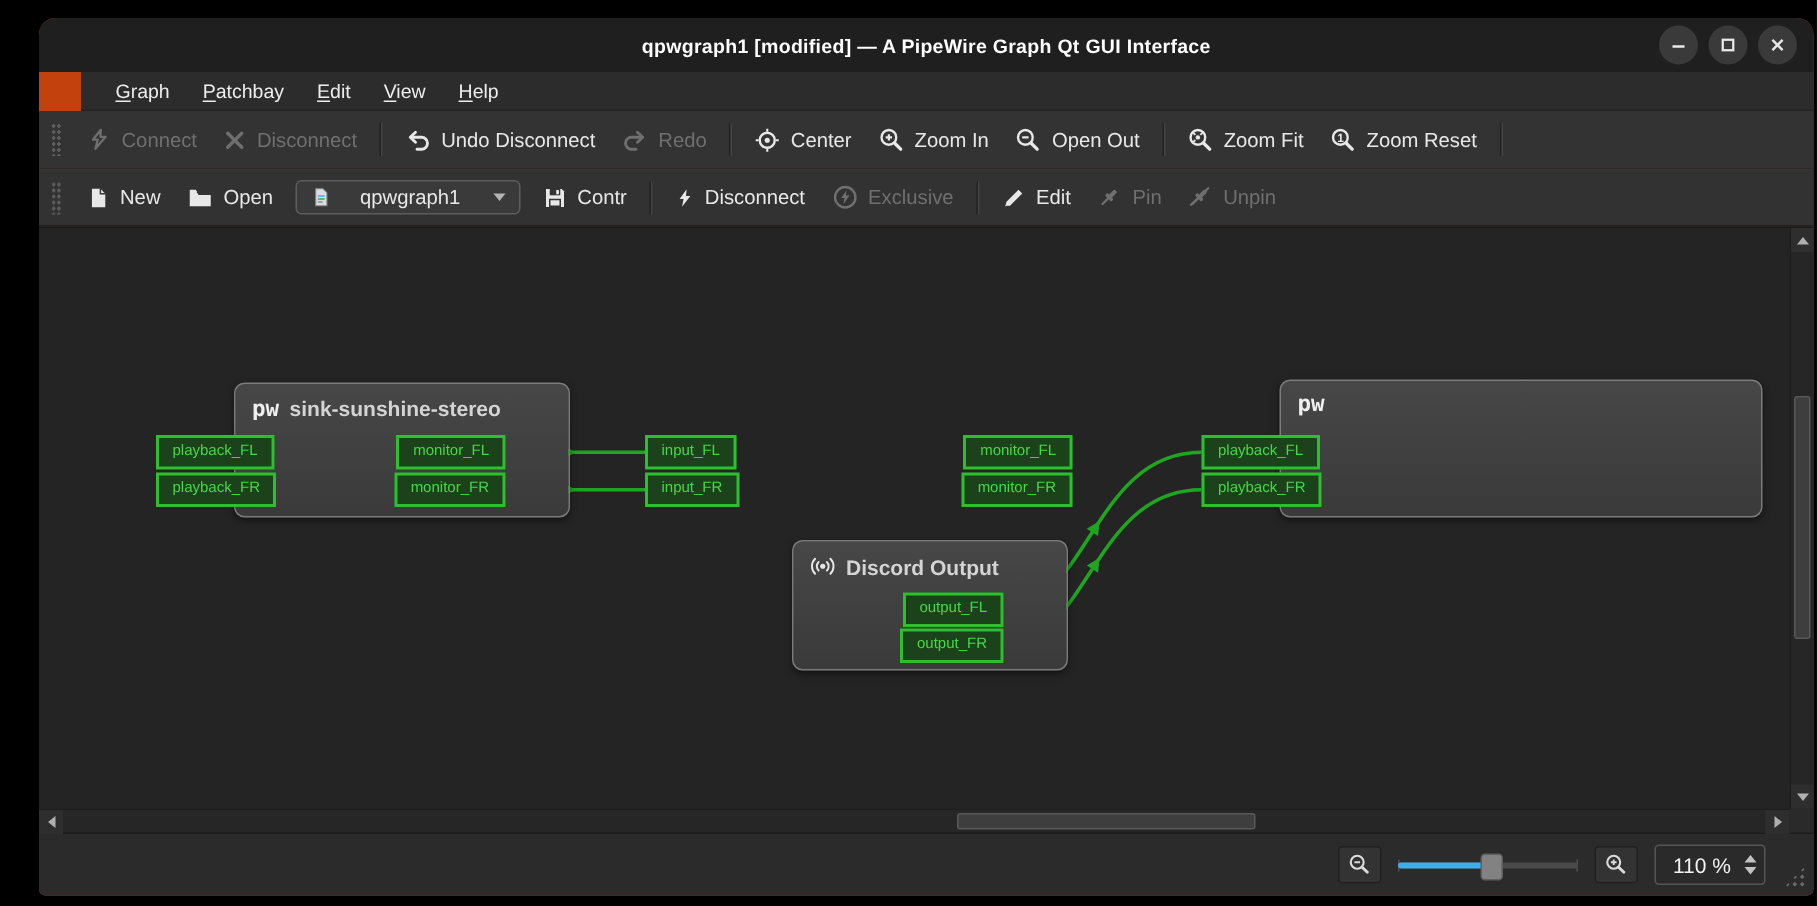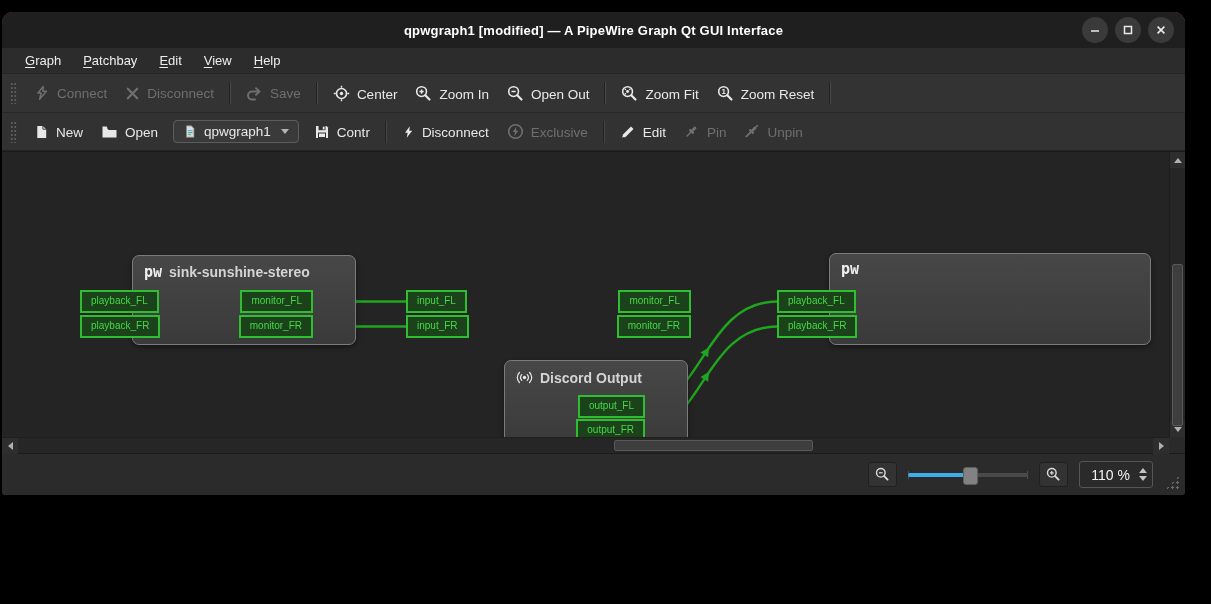--- a/index.html
+++ b/index.html
@@ -1,40 +1,40 @@
 <!DOCTYPE html>
 <html><head>
 <meta charset="utf-8">
 <style>
   html,body{margin:0;padding:0;background:#000;width:1211px;height:604px;overflow:hidden;
     font-family:"Liberation Sans","DejaVu Sans",sans-serif;-webkit-font-smoothing:antialiased;}
-  .window{position:absolute;left:2px;top:12px;width:1183px;height:483px;background:#c2410c;
+  .window{position:absolute;left:26px;top:12px;width:1183px;height:585px;background:#c2410c;
     border-radius:11px 11px 4px 4px;overflow:hidden;display:flex;flex-direction:column;}
   
   .titlebar{height:36px;background:#1f1f1f;display:flex;align-items:center;justify-content:center;position:relative;flex:none;}
   .title-text{color:#fff;font-weight:bold;font-size:13px;letter-spacing:.2px;}
   .win-btns{position:absolute;right:11px;top:5px;display:flex;gap:7px;}
   .win-btn{width:26px;height:26px;border-radius:50%;background:#3a3a3a;display:flex;align-items:center;justify-content:center;color:#e9e9e9;}
   .win-btn svg{display:block}
   
   .menubar{height:25px;background:#2c2c2c;display:flex;align-items:center;padding-left:14px;gap:4px;
-    font-size:13px;color:#ededed;border-bottom:1px solid #242424;flex:none;}
+    font-size:13px;color:#ededed;border-bottom:1px solid #242424;flex:none;margin-left:28px;}
   .menu-item{padding:2px 9px;white-space:nowrap;}
   .menu-item .accel{text-decoration:underline;text-underline-offset:2px;}
   
   .toolbar{display:flex;align-items:center;padding:0 4px;flex:none;}
   .tb1{height:38px;background:#333333;border-bottom:1px solid #292929;}
   .tb2{height:37px;background:#323232;border-bottom:1px solid #222;}
   .tb-handle{width:7px;height:22px;margin:0 8px 0 4px;
     background-image:radial-gradient(#5d5d5d 1px,transparent 1.1px);background-size:3.5px 4px;}
-  .tb-btn{display:flex;align-items:flex-end;gap:7px;color:#e8e8e8;font-size:13.5px;padding:5px 9px;border-radius:3px;white-space:nowrap;}
+  .tb-btn{display:flex;align-items:center;gap:7px;color:#e8e8e8;font-size:13.5px;padding:5px 9px;border-radius:3px;white-space:nowrap;}
   .tb-btn.disabled{color:#6f6f6f;}
   .tb-btn svg{flex:none}
   .tb-sep{width:1px;height:22px;background:#222;border-right:1px solid #464646;margin:0 6px;}
-  .combo{display:flex;align-items:center;gap:7px;background:#3a3a3a;border:1px solid #5c5c5c;border-radius:4px;
+  .combo{display:flex;align-items:center;gap:19px;background:#3a3a3a;border:1px solid #5c5c5c;border-radius:4px;
     padding:3px 9px;color:#e8e8e8;font-size:13.5px;margin:0 6px;}
   .combo-arrow{width:0;height:0;border-left:4px solid transparent;border-right:4px solid transparent;border-top:5px solid #b4b4b4;margin-left:3px;}
   
   .canvas-frame{flex:1;display:grid;grid-template-columns:1fr 16px;grid-template-rows:1fr 16px;
     background:#242424;border-top:1px solid #1b1b1b;border-bottom:1px solid #1b1b1b;}
   .canvas-view{position:relative;overflow:hidden;background:#242424;}
   .conn-layer{position:absolute;left:0;top:0;pointer-events:none;}
   .node{position:absolute;background:linear-gradient(180deg,#474747,#3a3a3a);border:1px solid #7b7b7b;
     border-radius:7px;box-shadow:0 2px 5px rgba(0,0,0,.45);margin-left:48px;}
   .node-header{display:flex;align-items:center;gap:7px;padding:8px 11px 0 11px;color:#d4d4d4;font-weight:bold;font-size:14px;white-space:nowrap;overflow:hidden;}
@@ -116,26 +116,33 @@
       <span>Connect</span>
       </div>
     <div class="tb-btn disabled">
       <svg width="15" height="15" viewBox="0 0 16 16">
           <line x1="3" y1="3" x2="13" y2="13" stroke="currentColor" stroke-width="2.4" stroke-linecap="round"></line>
           <line x1="13" y1="3" x2="3" y2="13" stroke="currentColor" stroke-width="2.4" stroke-linecap="round"></line>
         </svg>
       <span>Disconnect</span>
       </div>
     <div class="tb-sep"></div>
+    <div class="tb-btn">
+      <svg width="17" height="16" viewBox="0 0 17 16">
+          <path d="M4 6.5 H11 a4 4 0 0 1 0 8 H8" fill="none" stroke="currentColor" stroke-width="1.9" stroke-linecap="round"></path>
+          <path d="M7 3.2 L3.5 6.5 L7 9.8" fill="none" stroke="currentColor" stroke-width="1.9" stroke-linecap="round" stroke-linejoin="round"></path>
+        </svg>
+      <span>Undo Disconnect</span>
+      </div>
     <div class="tb-btn disabled">
       <svg width="17" height="16" viewBox="0 0 17 16">
           <path d="M13 6.5 H6 a4 4 0 0 0 0 8 h3" fill="none" stroke="currentColor" stroke-width="1.9" stroke-linecap="round"></path>
           <path d="M10 3.2 L13.5 6.5 L10 9.8" fill="none" stroke="currentColor" stroke-width="1.9" stroke-linecap="round" stroke-linejoin="round"></path>
         </svg>
-      <span>Save</span>
+      <span>Redo</span>
       </div>
     <div class="tb-sep"></div>
     <div class="tb-btn">
       <svg width="17" height="17" viewBox="0 0 17 17">
           <circle cx="8.5" cy="8.5" r="5" fill="none" stroke="currentColor" stroke-width="1.6"></circle>
           <circle cx="8.5" cy="8.5" r="1.7" fill="currentColor"></circle>
           <line x1="8.5" y1="0.8" x2="8.5" y2="2.8" stroke="currentColor" stroke-width="1.4"></line>
           <line x1="8.5" y1="14.2" x2="8.5" y2="16.2" stroke="currentColor" stroke-width="1.4"></line>
           <line x1="0.8" y1="8.5" x2="2.8" y2="8.5" stroke="currentColor" stroke-width="1.4"></line>
           <line x1="14.2" y1="8.5" x2="16.2" y2="8.5" stroke="currentColor" stroke-width="1.4"></line>

